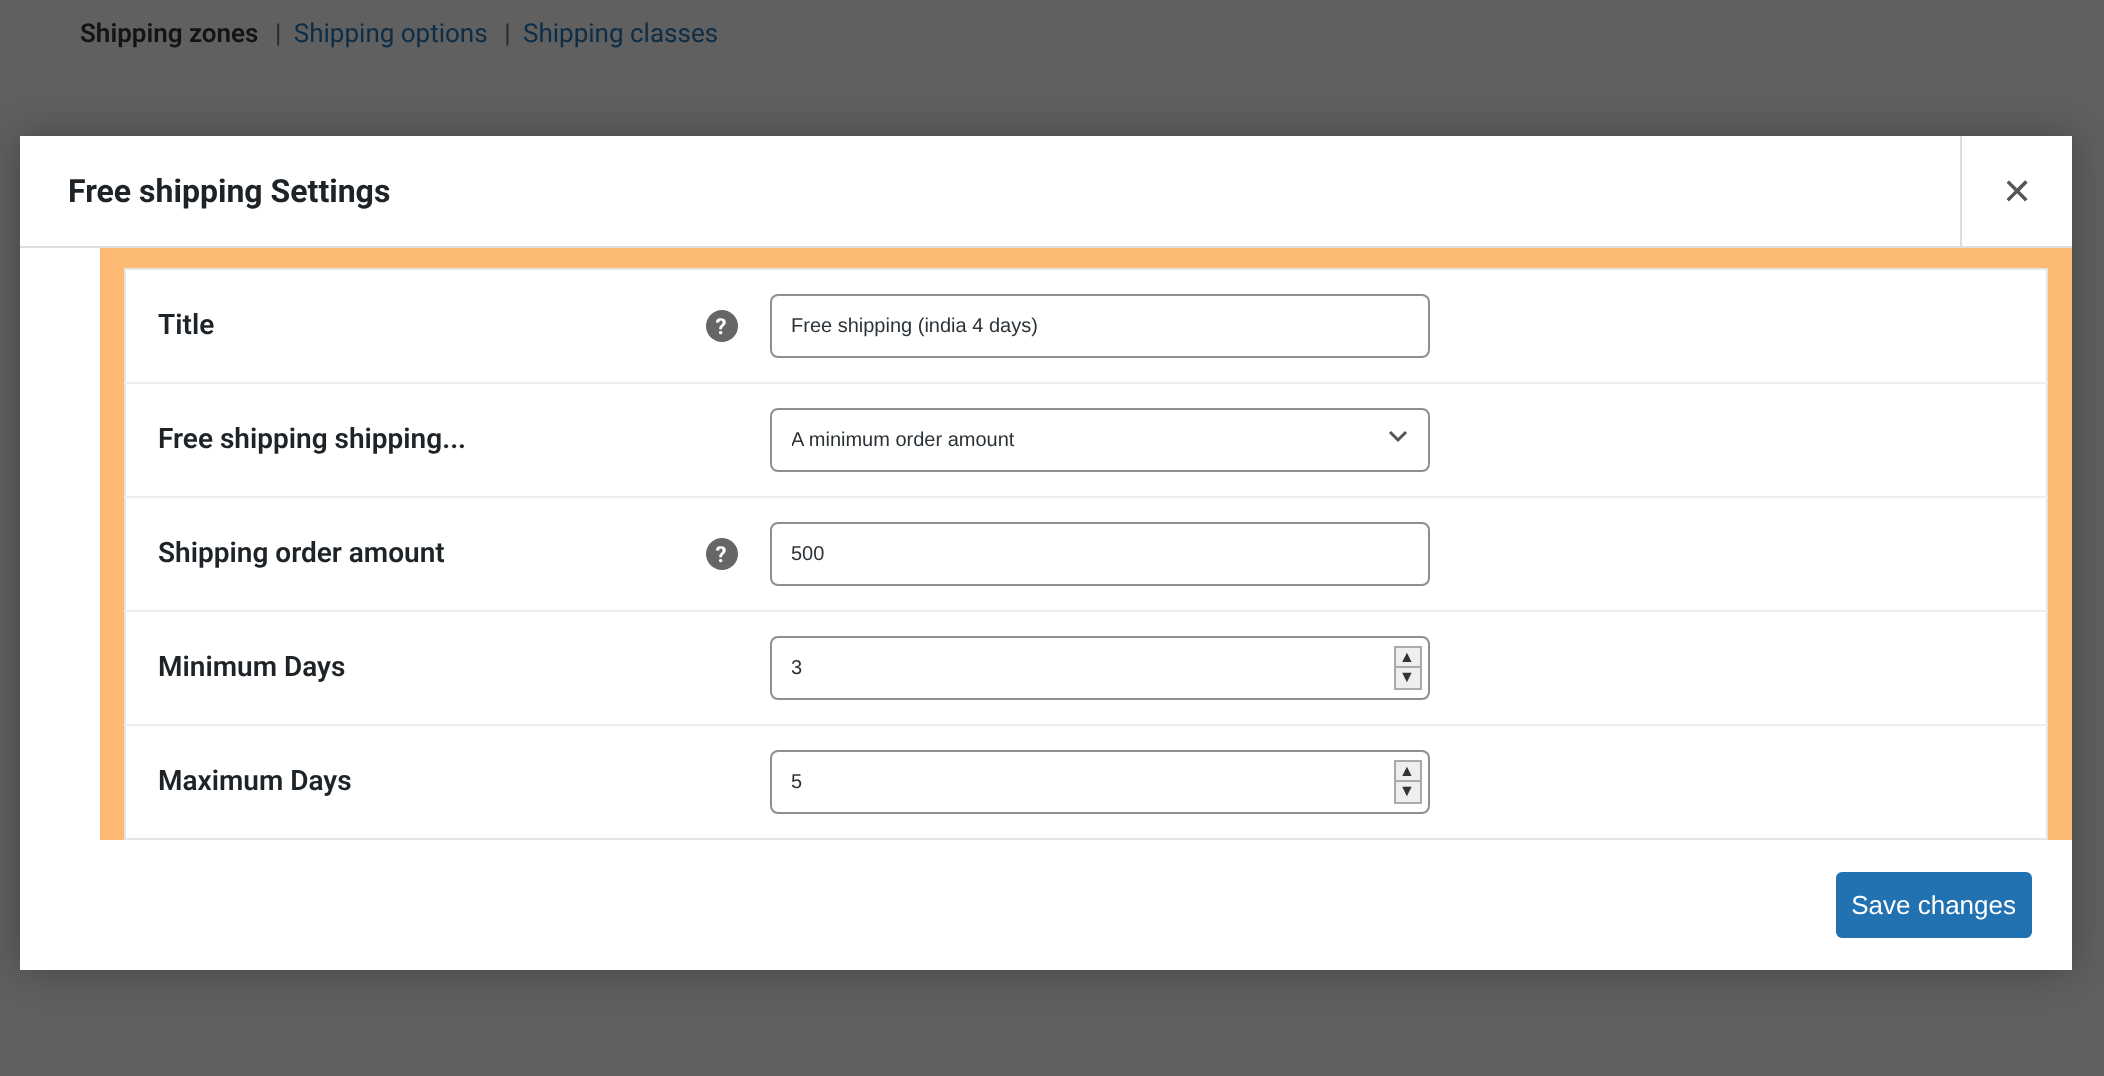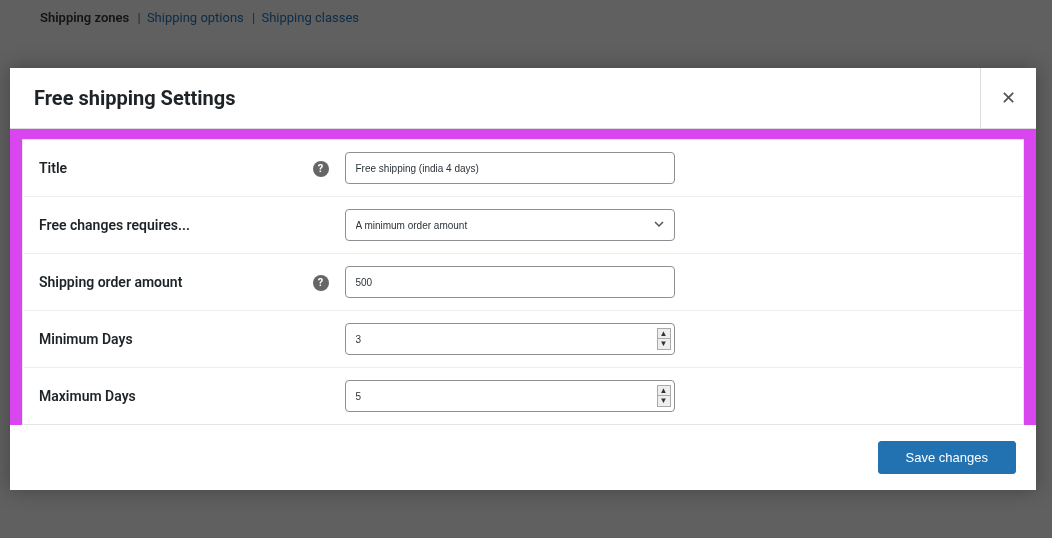--- a/index.html
+++ b/index.html
@@ -70,43 +70,44 @@
       z-index: 2;
       box-shadow: 0 0 20px rgba(0,0,0,0.3);
     }
     .modal-header {
       display: flex;
       align-items: center;
       justify-content: space-between;
       border-bottom: 1px solid #ddd;
     }
     .modal-title {
-      font-size: 20px;
+      font-size: 16px;
       font-weight: 700;
       padding: 18px 24px;
       color: #1d2327;
     }
     .modal-close {
       width: 56px;
       align-self: stretch;
       display: flex;
       align-items: center;
       justify-content: center;
       border-left: 1px solid #ddd;
       cursor: pointer;
       font-size: 18px;
       color: #555;
       background: none;
       border-top: none;
       border-right: none;
       border-bottom: none;
     }
     .modal-body {
-      background: #d946ef;
+      background: #fdba74;
       padding: 10px 12px 0 12px;
+      margin-left: 40px;
     }
     .form-table {
       width: 100%;
       background: #fff;
       border: 1px solid #e5e5e5;
       border-collapse: collapse;
     }
     .form-table tr {
       border-bottom: 1px solid #eee;
     }
@@ -211,21 +212,21 @@
     .modal-footer {
       background: #fff;
       padding: 16px 20px;
       text-align: right;
     }
     .save-btn {
       background: #2271b1;
       color: #fff;
       border: 1px solid #2271b1;
       border-radius: 3px;
-      padding: 8px 27px;
+      padding: 8px 7px;
       font-size: 13px;
       cursor: pointer;
     }
   </style>
 </head>
 <body>
 
 <div class="background-content">
   <div class="bg-tabs">
     <span class="active">Shipping zones</span>
@@ -253,21 +254,21 @@
           <tr>
         <th>Title</th>
         <td class="help-col">
           <span class="help-icon">?</span>
         </td>
         <td class="input-col">
           <input type="text" value="Free shipping (india 4 days)" style="">
         </td>
       </tr>
       <tr>
-        <th>Free changes requires...</th>
+        <th>Free shipping shipping...</th>
         <td class="help-col"></td>
         <td class="input-col">
           <div class="select-wrap">
             <select>
               <option>A minimum order amount</option>
             </select>
             <span class="chevron">
               <svg width="12" height="12" viewBox="0 0 12 12">
                     <path d="M2 4 L6 8 L10 4" fill="none" stroke="#555" stroke-width="1.5"></path>
                   </svg>

